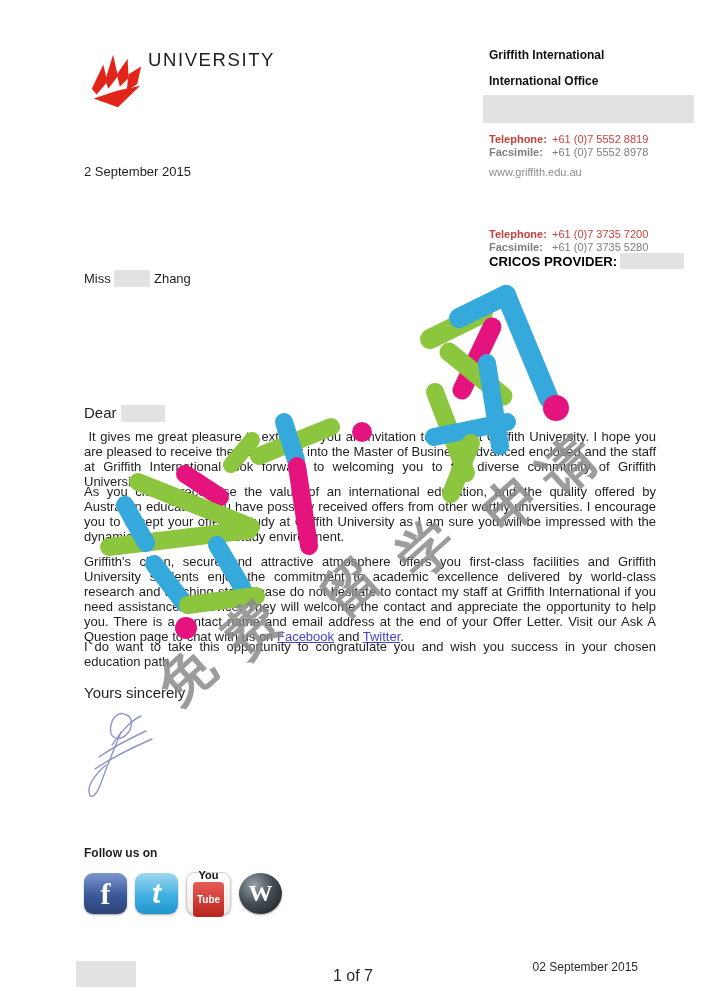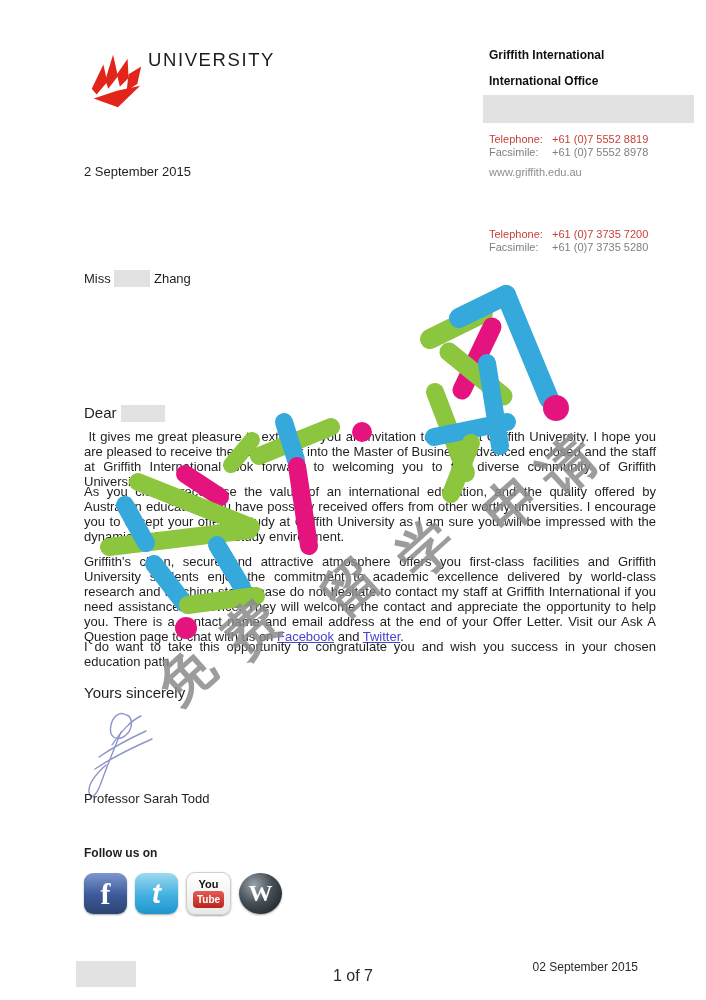--- a/index.html
+++ b/index.html
@@ -11,38 +11,38 @@
   #flame{position:absolute;left:0;top:0;width:62px;height:62px;}
   #brand{position:absolute;left:64px;top:0;}
   #brand .g{font-size:33px;font-weight:bold;color:#e1251b;line-height:33px;letter-spacing:-1px;}
   #brand .u{font-size:18.5px;color:#1c1c1c;letter-spacing:1.6px;line-height:20px;}
   .rc{left:489px;font-size:11px;line-height:12.5px;}
   .rc-bold{font-weight:bold;font-size:12px;color:#111;}
   .red{color:#c5423c;}
   .gray{color:#7f7f7f;}
   .lgray{color:#8d8d8d;}
   .redact{background:#e2e2e2;display:inline-block;}
-  .lbl{display:inline-block;width:63px;}
+  .lbl{display:inline-block;width:63px;font-weight:bold;}
   #cricos{font-size:13.2px;font-weight:bold;color:#000;}
   
   .body-text{left:84px;width:572px;font-size:13px;line-height:15px;text-align:justify;}
   .prewrap{white-space:pre-wrap;}
   a.doclink{color:#4545cf;text-decoration:underline;cursor:pointer;}
   
   #social{left:84px;top:872px;display:flex;gap:8px;align-items:center;}
   .sicon{width:43px;height:41px;border-radius:9px;display:flex;align-items:center;justify-content:center;
          box-shadow:0 1px 2px rgba(0,0,0,.35);}
   #fb{background:linear-gradient(#7d97cf 0%,#3b5998 55%,#2d4373 100%);color:#fff;
       font-size:30px;font-weight:bold;font-family:"Liberation Serif",serif;}
   #tw{background:linear-gradient(#9ed8f0 0%,#41b0e0 55%,#1e95cc 100%);color:#fff;
       font-size:28px;font-weight:bold;font-style:italic;}
   #yt{background:linear-gradient(#ffffff,#e9e9e9);flex-direction:column;gap:1px;border:1px solid #cfcfcf;}
   #yt .yt-top{font-size:11px;font-weight:bold;color:#111;line-height:11px;}
   #yt .yt-bot{background:linear-gradient(#e85b55,#b7241d);color:#fff;font-size:10px;font-weight:bold;
-      border-radius:4px;padding:3px 4px;line-height:11px;text-align:center;}
+      border-radius:4px;padding:12px 4px;line-height:11px;text-align:center;}
   #wp{border-radius:50%;background:radial-gradient(circle at 35% 30%,#9aa3ab 0%,#464f56 45%,#14181b 100%);
       color:#fff;font-size:24px;font-weight:bold;font-family:"Liberation Serif",serif;}
   
   #page-num{left:0;right:0;top:967px;text-align:center;font-size:16px;color:#2a2a2a;}
   #footer-date{right:68px;top:960px;font-size:12px;color:#2a2a2a;}
   
   #wm-strokes{left:0;top:0;width:706px;height:1000px;pointer-events:none;z-index:5;}
   #wm-text{left:0;top:0;width:706px;height:1000px;pointer-events:none;z-index:6;}
   .wm-char{position:absolute;font-size:55px;font-weight:bold;color:#8a8a8a;opacity:.84;
            transform:translate(-50%,-50%) rotate(-42deg);font-family:"DejaVu Sans",sans-serif;}
@@ -78,20 +78,24 @@
   <div class="abs rc gray" style="top:146px">
     <span class="lbl">Facsimile:</span><span>+61 (0)7 5552 8978</span>
   </div>
   <div class="abs rc lgray" style="top:166px">www.griffith.edu.au</div>
   <div class="abs rc red" style="top:228px">
     <span class="lbl">Telephone:</span><span>+61 (0)7 3735 7200</span>
   </div>
   <div class="abs rc gray" style="top:241px">
     <span class="lbl">Facsimile:</span><span>+61 (0)7 3735 5280</span>
   </div>
+  <div class="abs rc" style="top:253px">
+    <span id="cricos">CRICOS PROVIDER:</span>
+    <span class="redact" style="width:64px;height:16px;vertical-align:-3px;"></span>
+  </div>
 
   <div class="abs z1" style="left:84px;top:164px;font-size:13px;">2 September 2015</div>
 
   <div class="abs z1" style="left:84px;top:270px;font-size:13px;">
     <span>Miss</span>
     <span class="redact" style="width:36px;height:17px;vertical-align:-4px;"></span>
     <span>Zhang</span>
   </div>
 
   <div class="abs z1" style="left:84px;top:404px;font-size:15px;">
@@ -112,21 +116,20 @@
     <g fill="none" stroke="#8d95c9" stroke-width="1.4" stroke-linecap="round">
       <path d="M40 10 C34 6 27 11 25 20 C22 33 32 37 40 30 C47 24 47 13 41 10"></path>
       <path d="M35 27 C28 44 20 64 15 78 C10 92 4 95 3 87 C2 78 11 68 20 60"></path>
       <path d="M13 52 C26 43 47 32 60 26"></path>
       <path d="M9 64 C24 54 50 41 66 34"></path>
       <path d="M26 40 C34 27 46 15 55 11"></path>
     </g>
   </svg>
 
   <div class="abs z1" style="left:84px;top:792px;font-size:13px;line-height:14.5px;">
-    <div>Professor Sarah Todd</div>
   </div>
 
   <div class="abs z1" style="left:84px;top:846px;font-size:12px;font-weight:bold;">Follow us on</div>
 
   <div id="social" class="abs z1">
     <div id="fb" class="sicon">
         <span>f</span>
       </div>
     <div id="tw" class="sicon">
         <span>t</span>

